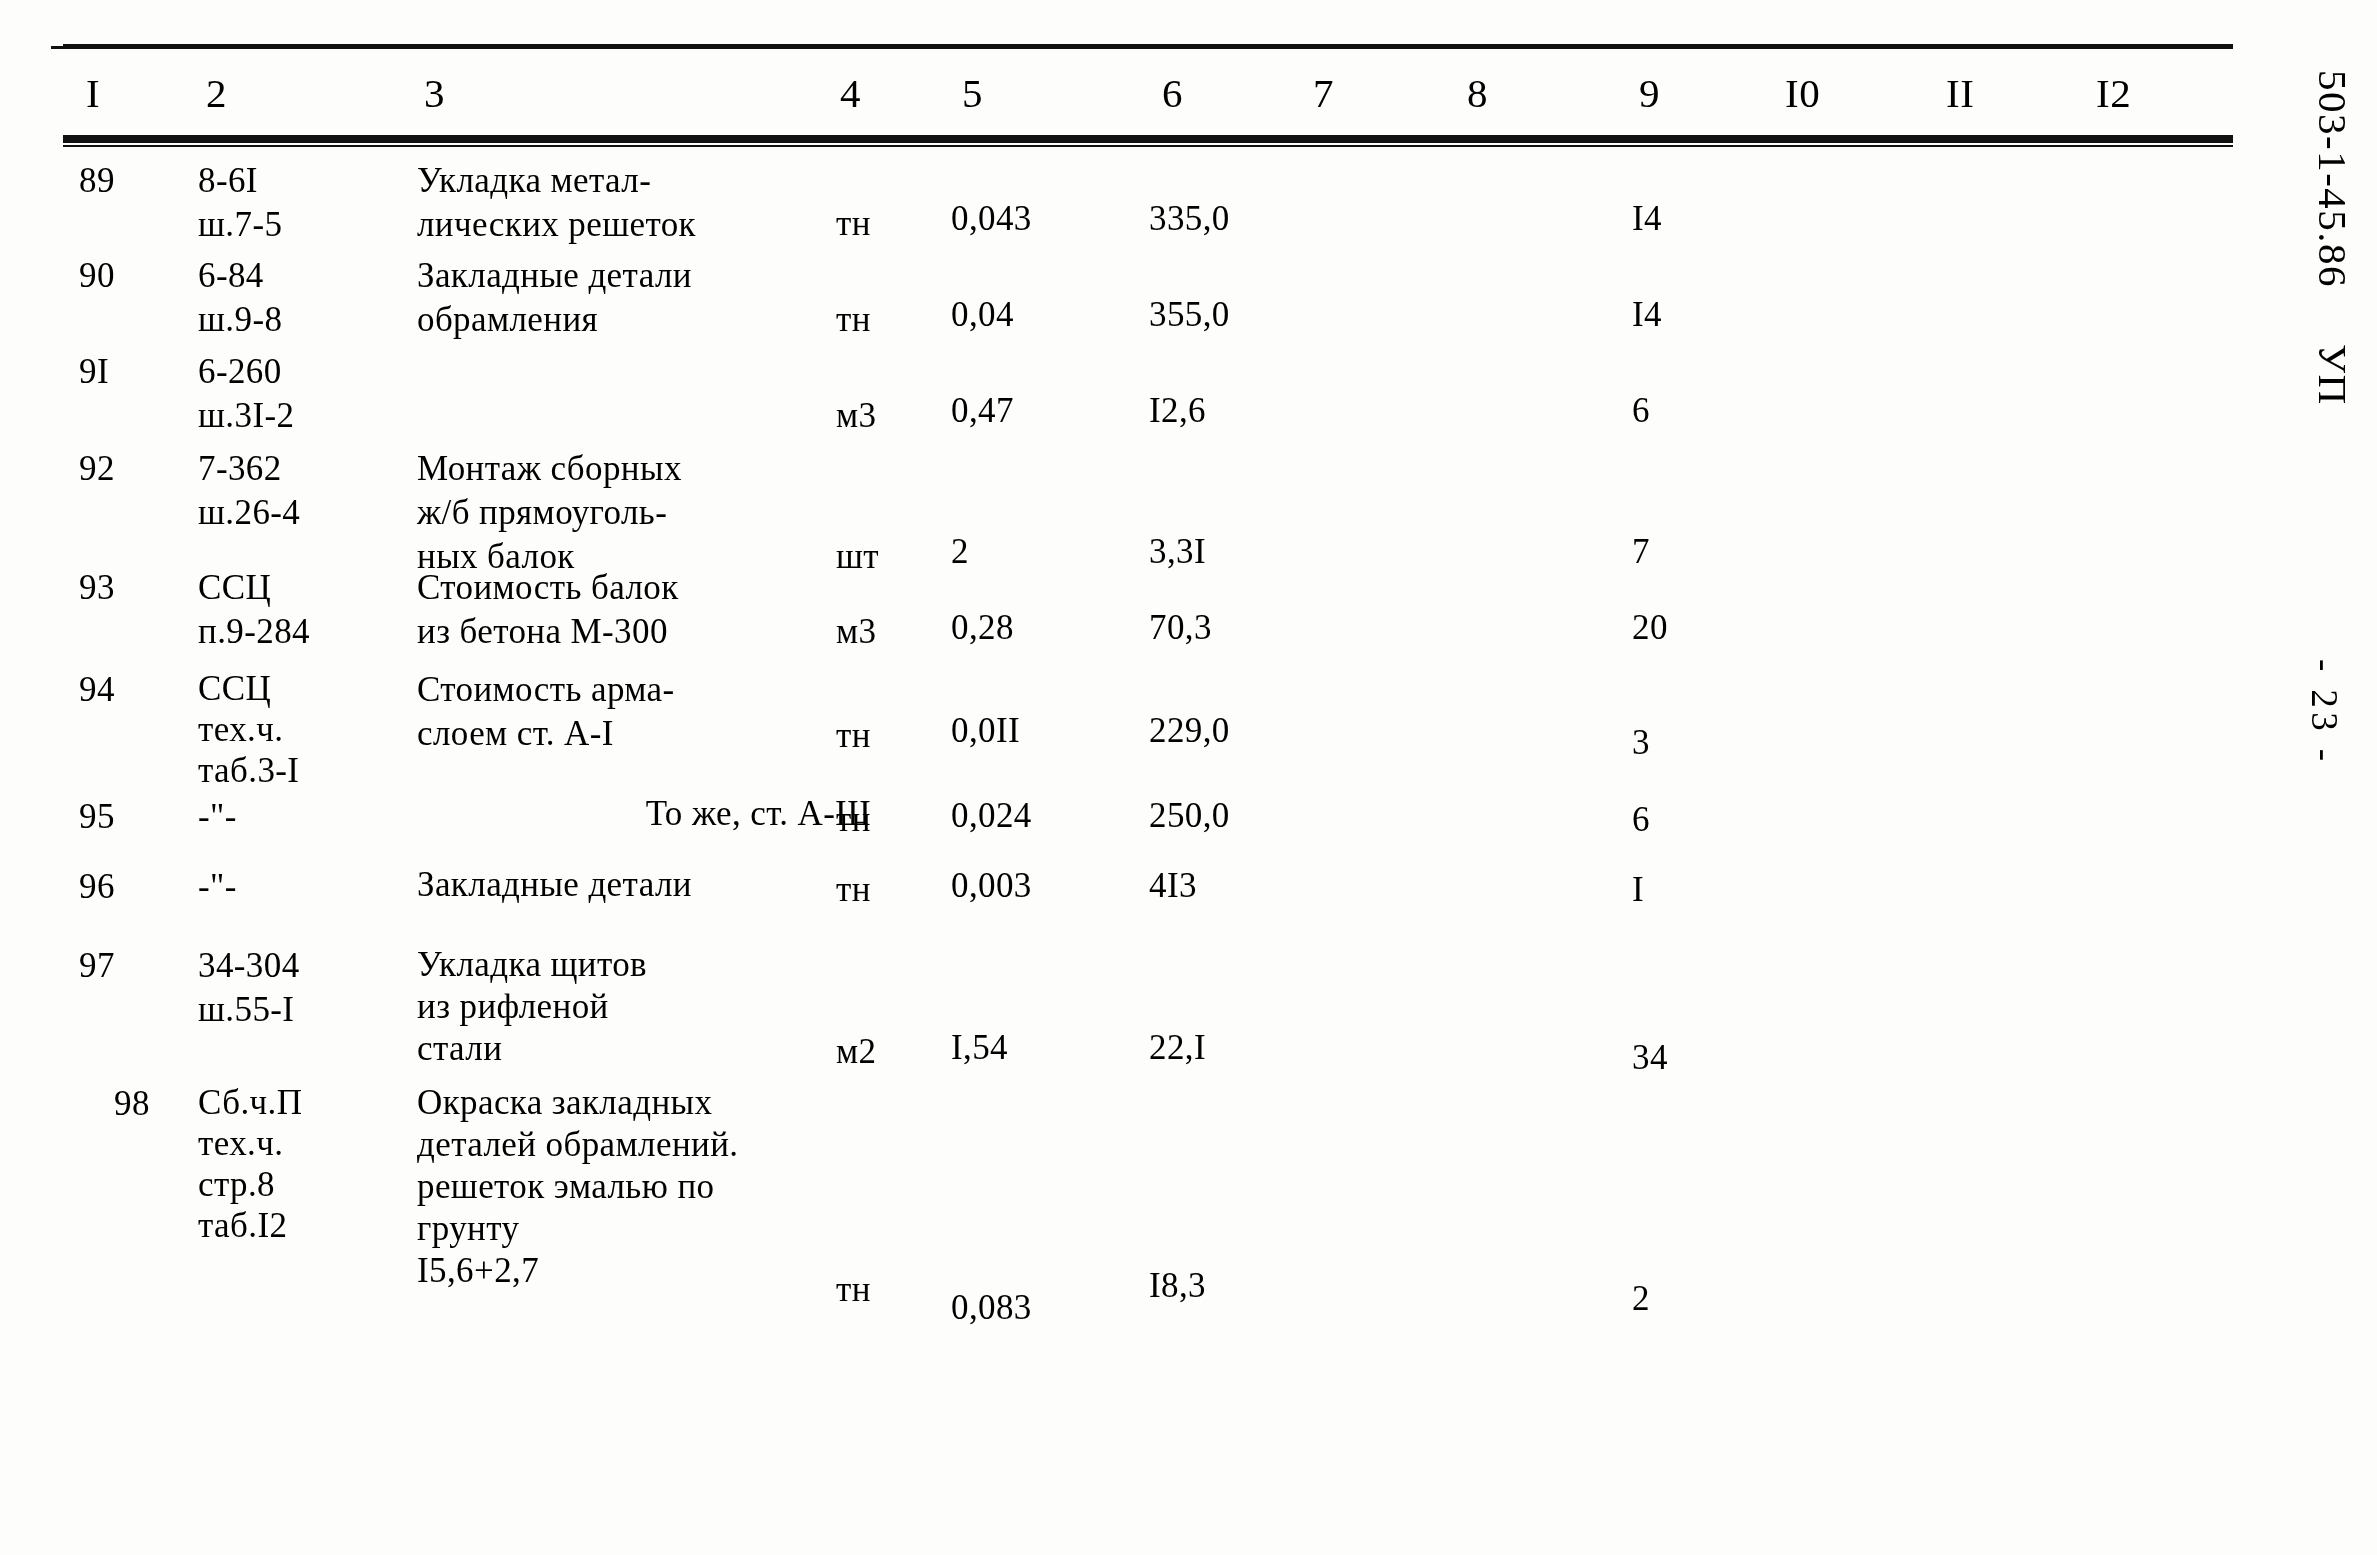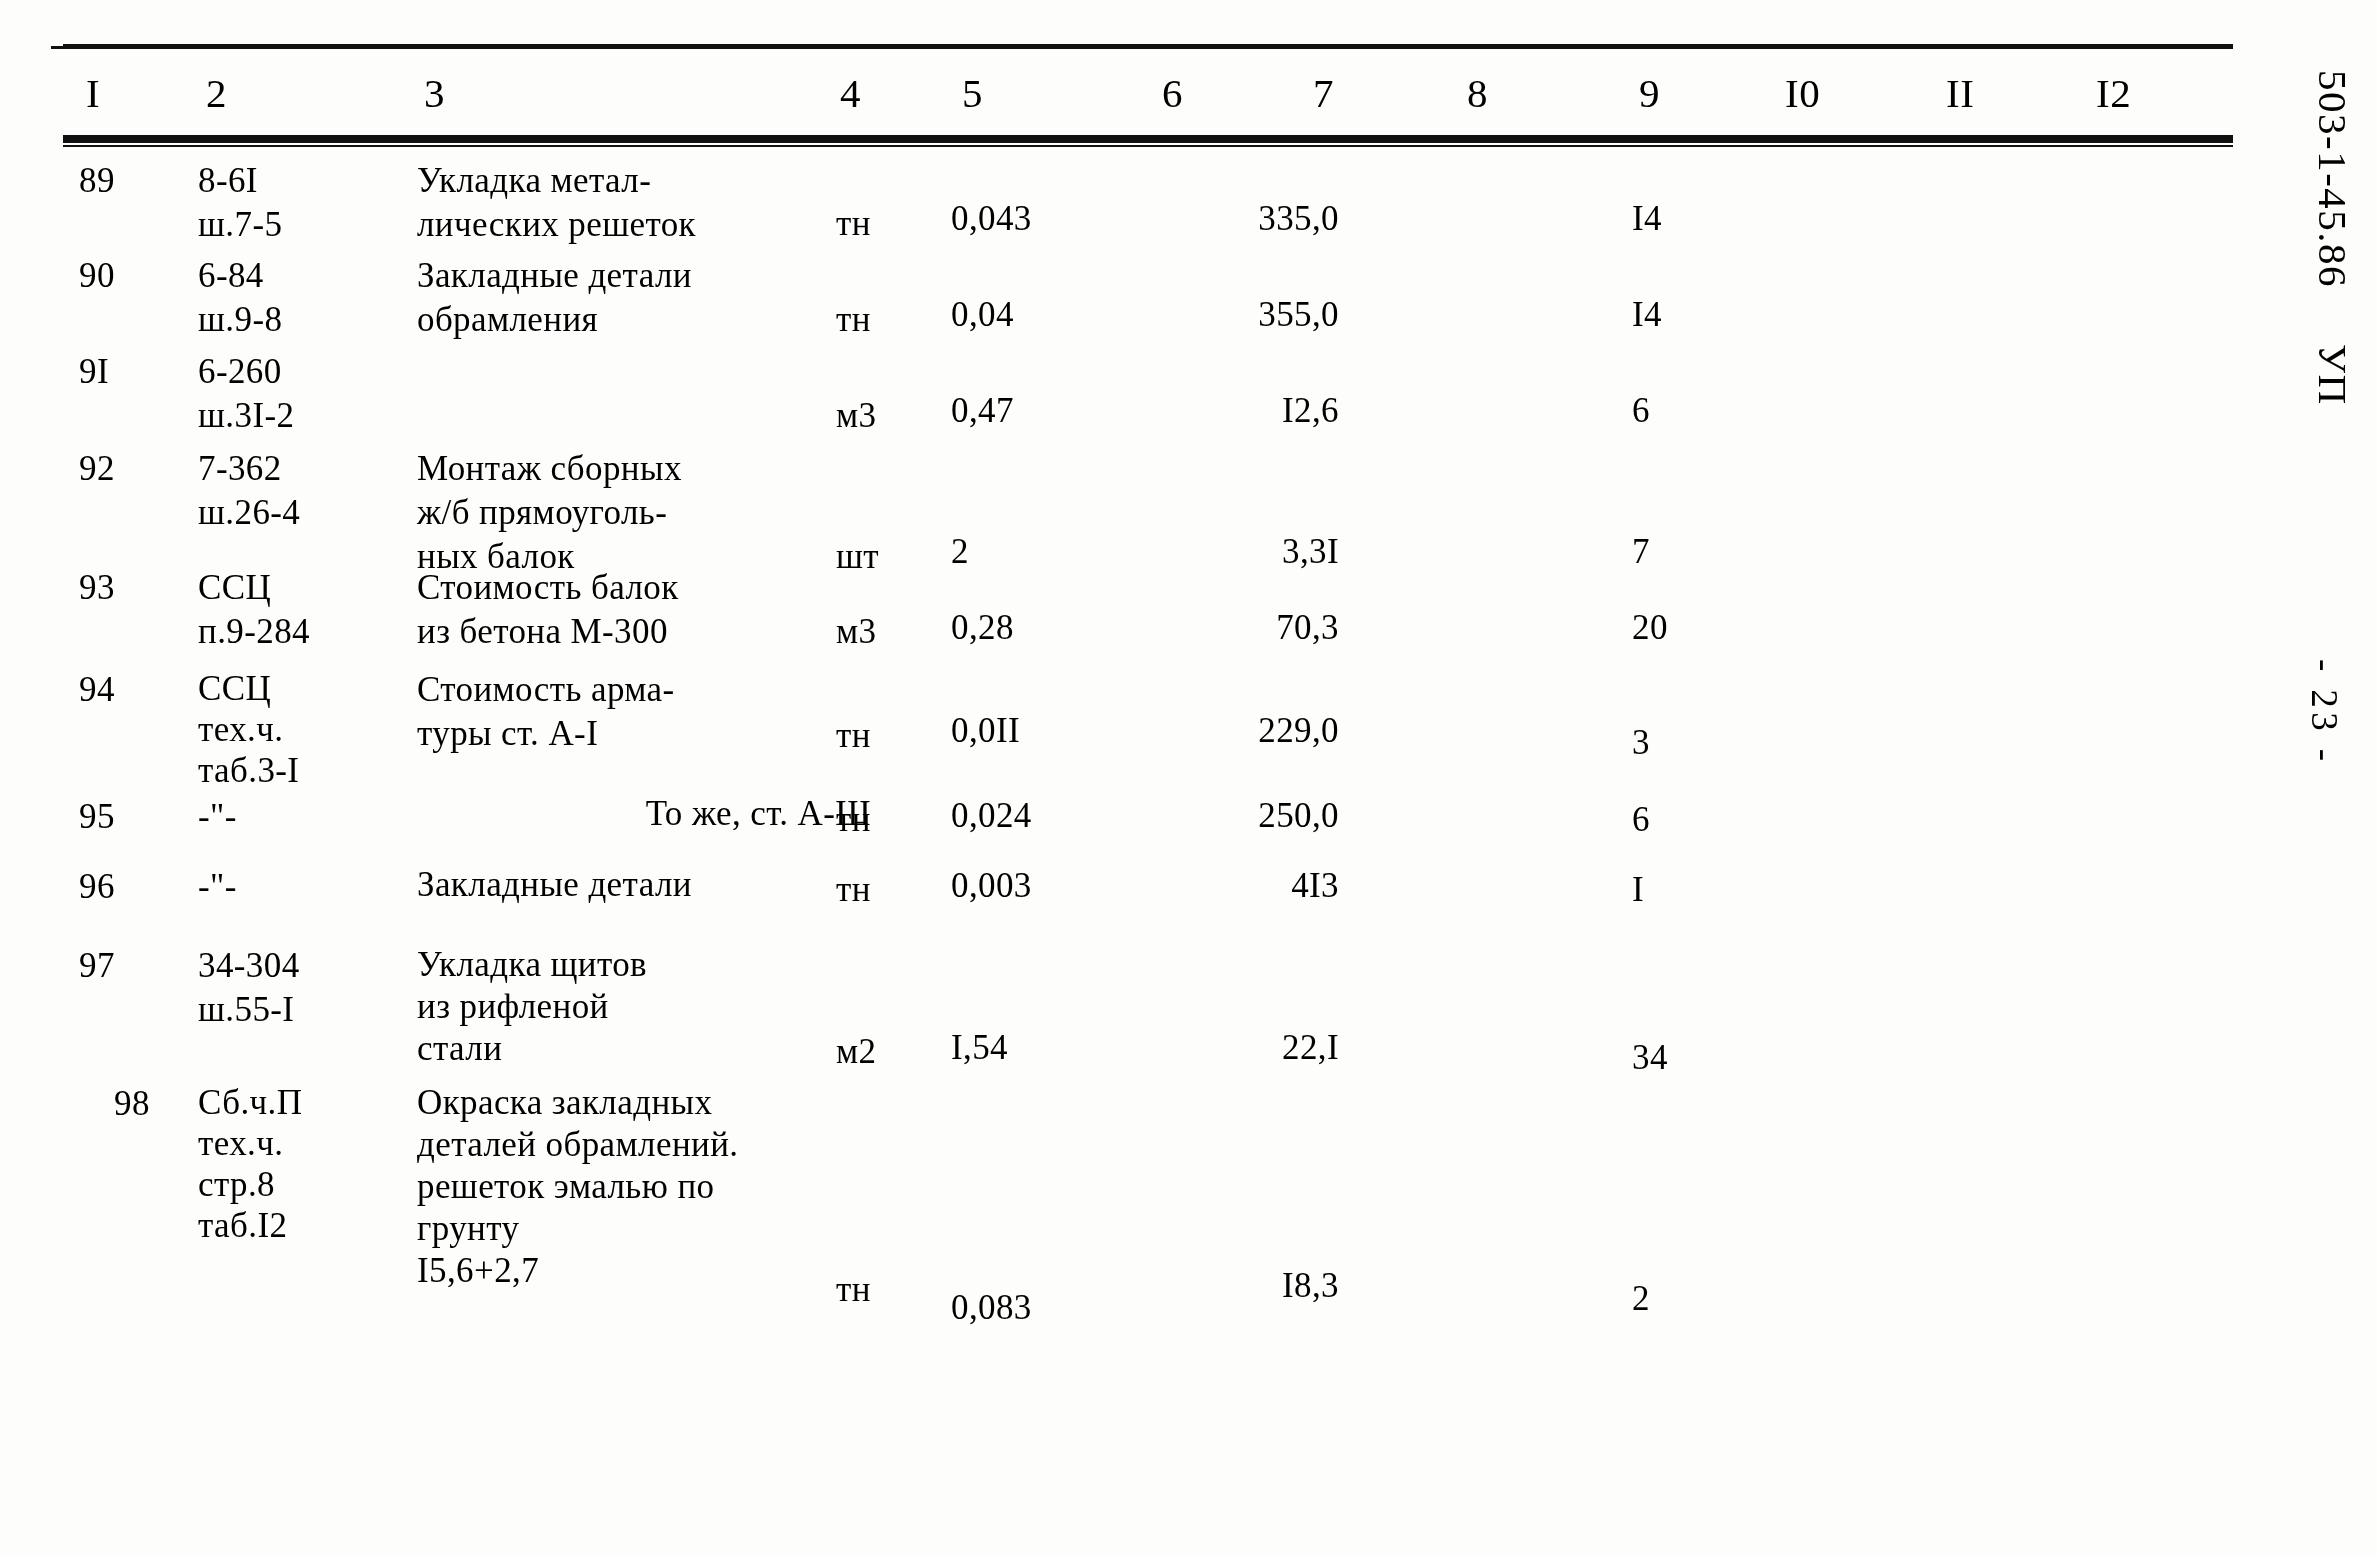--- a/index.html
+++ b/index.html
@@ -47,21 +47,21 @@
     line-height:44px;
     white-space:pre;
     font-family:"Liberation Serif", serif;
     letter-spacing:0.4px;
   }
   .c-pos   {left:79px;  width:95px;}
   .c-code  {left:198px;  width:190px;}
   .c-desc  {left:417px;  width:454px;}
   .c-unit  {left:836px; width:88px;}
   .c-qty   {left:951px; width:168px;}
-  .c-price {left:1149px; width:190px;text-align:right;}
+  .c-price {left:1149px; width:190px;}
   .c-c7    {left:1310px; width:132px;}
   .c-c8    {left:1456px; width:132px;}
   .c-c9    {left:1632px; width:146px;}
   .c-c10   {left:1778px; width:132px;}
   .c-c11   {left:1932px; width:132px;}
   .c-c12   {left:2071px; width:132px;}
 
   .multi{white-space:pre-line;}
 
   
@@ -188,21 +188,21 @@
       <div class="cell c-c11" style="top:44px;"></div>
       <div class="cell c-c12" style="top:44px;"></div>
     </div>
 
     <div class="row" style="height:124px;">
       <div class="cell c-pos" style="top:4.4px;">94</div>
       <div class="cell c-code multi" style="top:4.4px;line-height:41px;">ССЦ
 тех.ч.
 таб.3-I</div>
       <div class="cell c-desc multi" style="top:4.4px;">Стоимость арма-
-туры ст. А-I</div>
+слоем ст. А-I</div>
       <div class="cell c-unit" style="top:50px;">тн</div>
       <div class="cell c-qty" style="top:45px;">0,0II</div>
       <div class="cell c-price" style="top:45px;">229,0</div>
       <div class="cell c-c7" style="top:45px;"></div>
       <div class="cell c-c8" style="top:45px;"></div>
       <div class="cell c-c9" style="top:57px;">3</div>
       <div class="cell c-c10" style="top:45px;"></div>
       <div class="cell c-c11" style="top:45px;"></div>
       <div class="cell c-c12" style="top:45px;"></div>
     </div>

